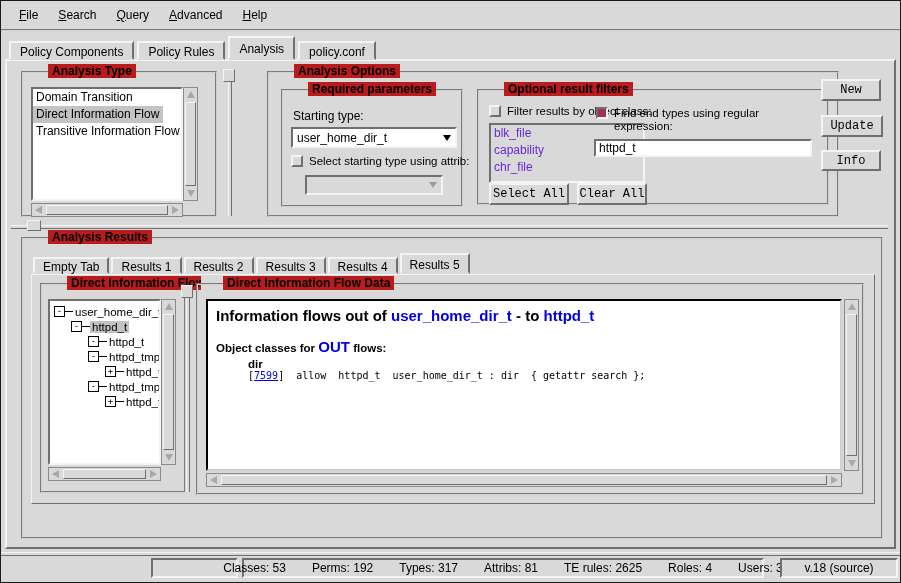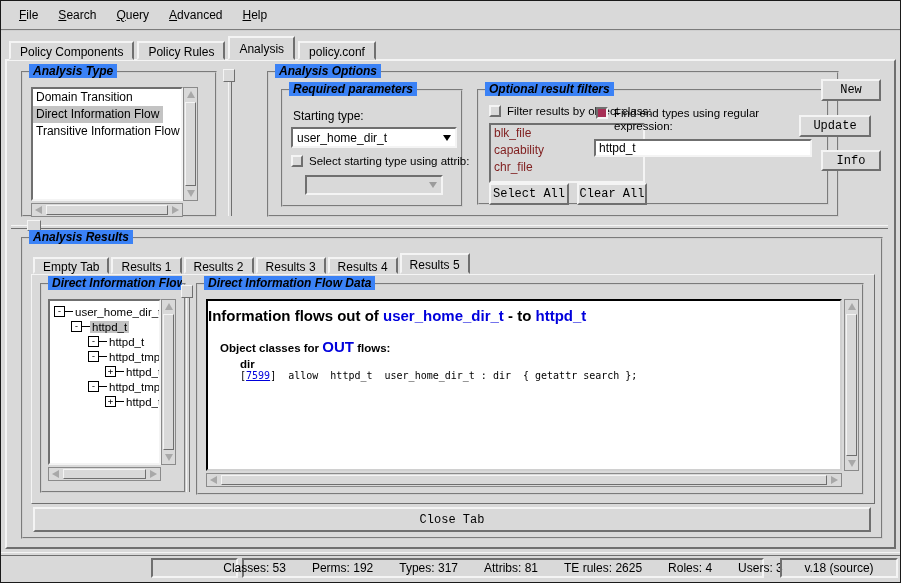--- a/index.html
+++ b/index.html
@@ -20,27 +20,27 @@
   
   .tab{position:relative;display:inline-block;box-sizing:border-box;height:19px;margin-top:4px;margin-right:3px;
        padding:2px 9px 0 9px;background:#d9d9d9;
        border:2px solid;border-color:#f4f4f4 #6f6f6f transparent #f4f4f4;vertical-align:bottom;}
   .tab.active{height:24px;margin-top:0;z-index:5;padding-top:4px;}
   .main-tab-row{position:absolute;left:8px;top:35px;height:24px;z-index:4;}
   
   .main-panel{position:absolute;left:4px;top:58px;width:891px;height:490px;box-sizing:border-box;}
   
   .lframe{position:absolute;box-sizing:border-box;border:2px groove #cfcfcf;}
-  .lframe>.ltitle{position:absolute;top:-9px;left:6px;background:#3b82f6;padding:0 4px;
-       font-weight:bold;font-style:italic;font-size:12px;white-space:nowrap;}
+  .lframe>.ltitle{position:absolute;top:-9px;left:25px;background:#b91c1c;padding:0 4px;
+       font-weight:bold;font-size:12px;white-space:nowrap;}
   
   .listwhite{background:#fff;box-sizing:border-box;overflow:hidden;}
   .list-item{font-size:12px;line-height:17px;padding-left:3px;white-space:nowrap;}
   .list-item.selected{background:#c3c3c3;display:inline-block;padding-right:4px;min-width:0;}
-  .obj-item{font-size:12px;line-height:17px;padding-left:3px;color:#7f1d1d;white-space:nowrap;}
+  .obj-item{font-size:12px;line-height:17px;padding-left:3px;color:#6d28d9;white-space:nowrap;}
   
   .vsb,.hsb{box-sizing:border-box;background:#d9d9d9;border:1px solid #8a8a8a;display:flex;}
   .vsb{flex-direction:column;}
   .hsb{flex-direction:row;}
   .sb-btn{flex:0 0 13px;display:flex;align-items:center;justify-content:center;background:#d9d9d9;}
   .sb-thumb{flex:1 1 auto;background:#d9d9d9;border:1px solid;border-color:#f4f4f4 #6f6f6f #6f6f6f #f4f4f4;margin:1px;}
   .tri-up{width:0;height:0;border-left:4px solid transparent;border-right:4px solid transparent;border-bottom:7px solid #a8a8a8;}
   .tri-down{width:0;height:0;border-left:4px solid transparent;border-right:4px solid transparent;border-top:7px solid #a8a8a8;}
   .tri-left{width:0;height:0;border-top:4px solid transparent;border-bottom:4px solid transparent;border-right:7px solid #a8a8a8;}
   .tri-right{width:0;height:0;border-top:4px solid transparent;border-bottom:4px solid transparent;border-left:7px solid #a8a8a8;}
@@ -70,24 +70,24 @@
   .rtab.active{height:21px;margin-top:0;z-index:5;padding-top:3px;}
   
   .tree-row{display:flex;align-items:center;height:15px;white-space:nowrap;}
   .tree-box{box-sizing:border-box;width:11px;height:11px;border:1px solid #000;background:#fff;
        font-size:9px;line-height:8px;text-align:center;font-family:"DejaVu Sans Mono",monospace;flex:0 0 11px;}
   .tree-dash{width:8px;height:1px;background:#000;flex:0 0 8px;}
   .tree-label{font-size:11.5px;padding:0 2px;}
   .tree-label.selected{background:#c3c3c3;}
   
   .data-text{position:absolute;background:#fff;border:2px solid;border-color:#000 #d0d0d0 #d0d0d0 #000;
-       box-sizing:border-box;overflow:hidden;padding:6px 0;}
+       box-sizing:border-box;overflow:hidden;padding:6px 8px;}
   .dt-h1{font-size:15px;font-weight:bold;white-space:pre;}
   .blue{color:#0000dc;}
-  .dt-h2{margin-top:14px;font-size:11.5px;font-weight:bold;white-space:pre;display:flex;align-items:baseline;margin-left:12px;}
+  .dt-h2{margin-top:14px;font-size:11.5px;font-weight:bold;white-space:pre;display:flex;align-items:baseline;}
   .dt-out{font-size:15px;font-weight:bold;color:#0000dc;}
   .dt-class{margin-top:3px;margin-left:32px;font-size:11.5px;font-weight:bold;}
   .dt-rule{margin-left:32px;font-family:"DejaVu Sans Mono","Liberation Mono",monospace;font-size:10px;white-space:pre;}
   .rule-link{color:#0000dc;text-decoration:underline;cursor:pointer;}
   
   .status-sep{position:absolute;left:0;right:0;top:551px;height:2px;border-top:1px solid #f4f4f4;border-bottom:1px solid #6f6f6f;}
   .status-box{position:absolute;top:557px;height:20px;box-sizing:border-box;
        border:2px solid;border-color:#6f6f6f #f4f4f4 #f4f4f4 #6f6f6f;
        display:flex;align-items:center;justify-content:center;font-size:12px;}
   .stat{margin:0 7px;white-space:nowrap;}
@@ -177,21 +177,21 @@
         <div class="tk-btn abs" style="left:98px;top:92px;width:70px;height:22px;">Clear All</div>
         <div class="chk-row abs" style="left:117px;top:16px;width:210px;justify-content:flex-end;">
           <span class="tk-check checked"></span>
           <span class="chk-label">Find end types using regular expression:</span>
         </div>
         <input class="plain abs" style="left: 115px; top: 48px; width: 218px; height: 18px;" value="httpd_t">
       </div>
     </div>
 
     <div class="tk-btn abs" style="left:814px;top:18px;width:60px;height:22px;">New</div>
-    <div class="tk-btn abs" style="left:792px;top:54px;width:72px;height:22px;">Update</div>
+    <div class="tk-btn abs" style="left:814px;top:54px;width:62px;height:22px;">Update</div>
     <div class="tk-btn abs" style="left:814px;top:89px;width:60px;height:21px;">Info</div>
 
     <div class="sash-hline abs" style="left:4px;right:6px;top:164px;"></div>
     <div class="sash-handle abs" style="left:20px;top:159px;width:14px;height:11px;"></div>
 
     <div class="lframe" style="left:14px;top:176px;width:862px;height:302px;">
       <span class="ltitle">Analysis Results</span>
 
       <div class="abs" style="left:10px;top:14px;height:21px;z-index:4;" id="results-tab-row"><span class="rtab">Empty Tab</span><span class="rtab">Results 1</span><span class="rtab">Results 2</span><span class="rtab">Results 3</span><span class="rtab">Results 4</span><span class="rtab active">Results 5</span></div>
 
@@ -281,21 +281,20 @@
                 <div class="tri-left"></div>
               </div>
             <div class="sb-thumb"></div>
             <div class="sb-btn">
                 <div class="tri-right"></div>
               </div>
           </div>
         </div>
       </div>
 
-      <div class="tk-btn abs" style="left:10px;top:268px;width:838px;height:25px;">Close Tab</div>
     </div>
   </div>
 
   <div class="status-sep"></div>
   <div class="status-box" style="left:150px;width:87px;"></div>
   <div class="status-box" style="left:241px;width:522px;gap:12px;" id="status-stats">
       <span class="stat">Classes: 53</span>
       <span class="stat">Perms: 192</span>
       <span class="stat">Types: 317</span>
       <span class="stat">Attribs: 81</span>

